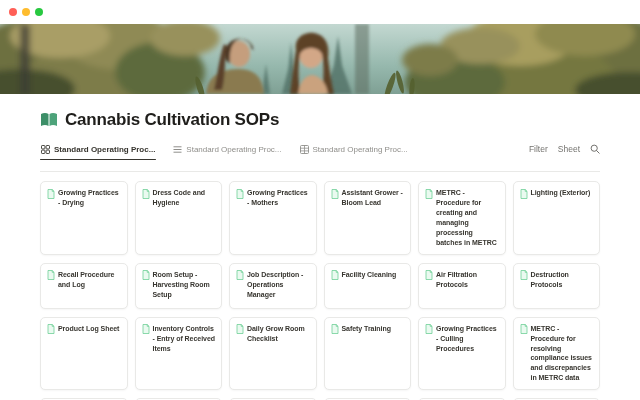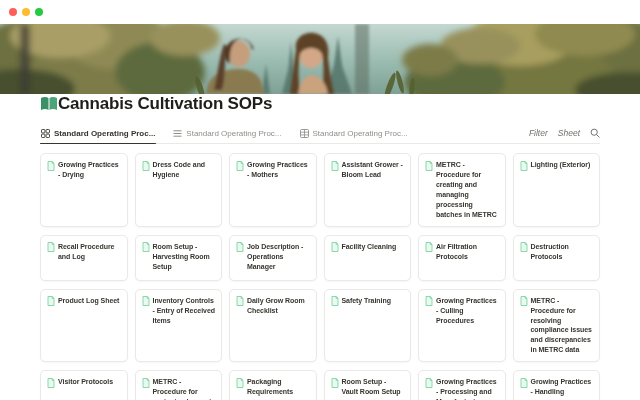--- a/index.html
+++ b/index.html
@@ -10,40 +10,40 @@
     height: 24px; background: #ffffff; display: flex; align-items: center;
     padding-left: 9px; gap: 5px;
   }
   .traffic-dot { width: 8px; height: 8px; border-radius: 50%; }
 
   .cover { height: 70px; width: 640px; overflow: hidden; position: relative; }
   .cover svg { display: block; }
 
   .content { padding: 0 40px; }
 
-  .page-header { display: flex; align-items: center; }
+  .page-header { display: flex; align-items: center; gap: 7px; margin-top: 16px; }
   .page-title { font-size: 17px; font-weight: 700; color: #1f1e1b; letter-spacing: -0.2px; }
 
   .tabs-row {
     margin-top: 12px; display: flex; align-items: flex-end;
-    border-bottom: 1px solid #e9e9e7; padding-bottom: 0; position: relative;
+    border-bottom: 1px solid #e9e9e7; padding-bottom: 12px; position: relative;
   }
   .tabs { display: flex; gap: 16px; flex: 1; }
   .tab {
     display: flex; align-items: center; gap: 4px; font-size: 8px; color: #8f8e8a;
     padding: 3px 1px 5px 1px; cursor: pointer; position: relative; white-space: nowrap;
   }
   .tab.active { color: #37352f; font-weight: 700; }
   .tab.active::after {
     content: ""; position: absolute; left: 0; right: 0; bottom: -1px;
     height: 1.5px; background: #37352f; border-radius: 1px;
   }
   .tab svg { flex: 0 0 auto; }
 
-  .view-toolbar { display: flex; align-items: center; gap: 10px; padding-bottom: 5px; font-style: italic; }
+  .view-toolbar { display: flex; align-items: center; gap: 10px; padding-bottom: 5px; }
   .toolbar-btn { font-size: 8.5px; color: #73726e; cursor: pointer; }
   .search-btn { display: flex; align-items: center; cursor: pointer; }
 
   .gallery-grid {
     margin-top: 9px; display: grid; grid-template-columns: repeat(6, 1fr);
     column-gap: 7px; row-gap: 8px; align-items: stretch;
   }
   .card {
     background: #fff; border: 1px solid #e9e9e7; border-radius: 5px;
     box-shadow: 0 1px 2px rgba(15,15,15,0.04);

